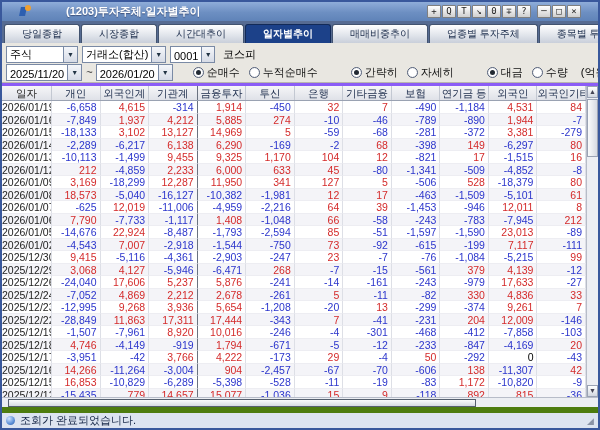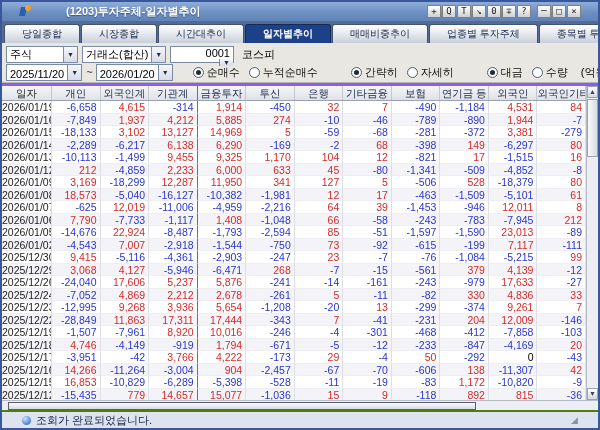--- a/index.html
+++ b/index.html
@@ -30,21 +30,21 @@
          border-radius:3px 3px 0 0; white-space:nowrap; cursor:default; }
   .tab.active { background:#1c4189; color:#ffffff; font-weight:bold; border-color:#122a58; }
 
   
   .controls { flex:0 0 39px; background:#e9e7e1; border-bottom:1px solid #b9b6ae; padding:2px 4px 1px; }
   .crow { display:flex; align-items:center; height:18px; }
   .combo { display:flex; align-items:flex-end; height:17px; background:#ffffff; border:1px solid #7a8aa5; margin-right:4px; }
   .combo-text { padding:0 3px; font-size:11px; color:#000; flex:1; white-space:nowrap; }
   .combo-arrow { width:14px; height:100%; background:linear-gradient(#f4f6fa,#d6dbe6); border-left:1px solid #7a8aa5;
                  font-size:7px; color:#234; display:flex; align-items:center; justify-content:center; }
-  .w72{width:72px;} .w92{width:84px;} .w52{width:64px;flex-direction:column;} .w80{width:80px;}
+  .w72{width:72px;} .w92{width:84px;} .w52{width:45px;} .w80{width:80px;}
   .lbl { color:#000; margin:0 4px; white-space:nowrap; }
   .tilde { margin:0 3px 0 0; color:#333; }
   .radio-group { display:flex; align-items:center; margin-left:16px; }
   .radio { display:flex; align-items:center; margin-right:9px; white-space:nowrap; color:#111; }
   .rdot { width:11px; height:11px; border-radius:50%; border:1px solid #55617a;
           background:radial-gradient(#ffffff 55%,#cfd4dd); margin-right:3px; position:relative; }
   .rdot.on::after { content:""; position:absolute; left:2px; top:2px; width:5px; height:5px; border-radius:50%; background:#222a33; }
   .spacer { flex:1; }
 
   
@@ -69,21 +69,21 @@
   .vs-arrow { height:12px; background:linear-gradient(#ffffff,#d2d7e0); border:1px solid #9aa2b4;
               font-size:7px; text-align:center; line-height:10px; color:#445; }
   .vs-thumb { height:58px; margin-top:1px; background:linear-gradient(90deg,#fafbfc,#d6dae2); border:1px solid #9aa2b4; }
   .vs-fill { flex:1; }
 
   
   .hscroll { flex:0 0 10px; background:#eceef3; border-top:1px solid #b7bcc8; display:flex; align-items:center; }
   .hs-thumb { width:468px; height:8px; margin-left:6px; background:linear-gradient(#fafbfc,#d6dae2); border:1px solid #555f6e; }
 
   
-  .statusbar { flex:0 0 18px; background:#dde4f0; border-top:2px solid #4d7c0f; display:flex; align-items:center; padding:0 20px; }
+  .statusbar { flex:0 0 18px; background:#dde4f0; border-top:6px solid #4d7c0f; display:flex; align-items:center; padding:0 4px; }
   .status-dot { width:9px; height:9px; border-radius:50%; background:radial-gradient(circle at 35% 30%,#cfe2ff,#5b8fd6 60%,#31569b); margin-right:5px; flex:0 0 9px; }
   .status-text { color:#152646; font-size:11px; }
   .grip { margin-left:auto; color:#8a93a6; font-size:9px; }
 </style>
 </head>
 <body>
 
 <div class="window">
 
   <div class="titlebar">

